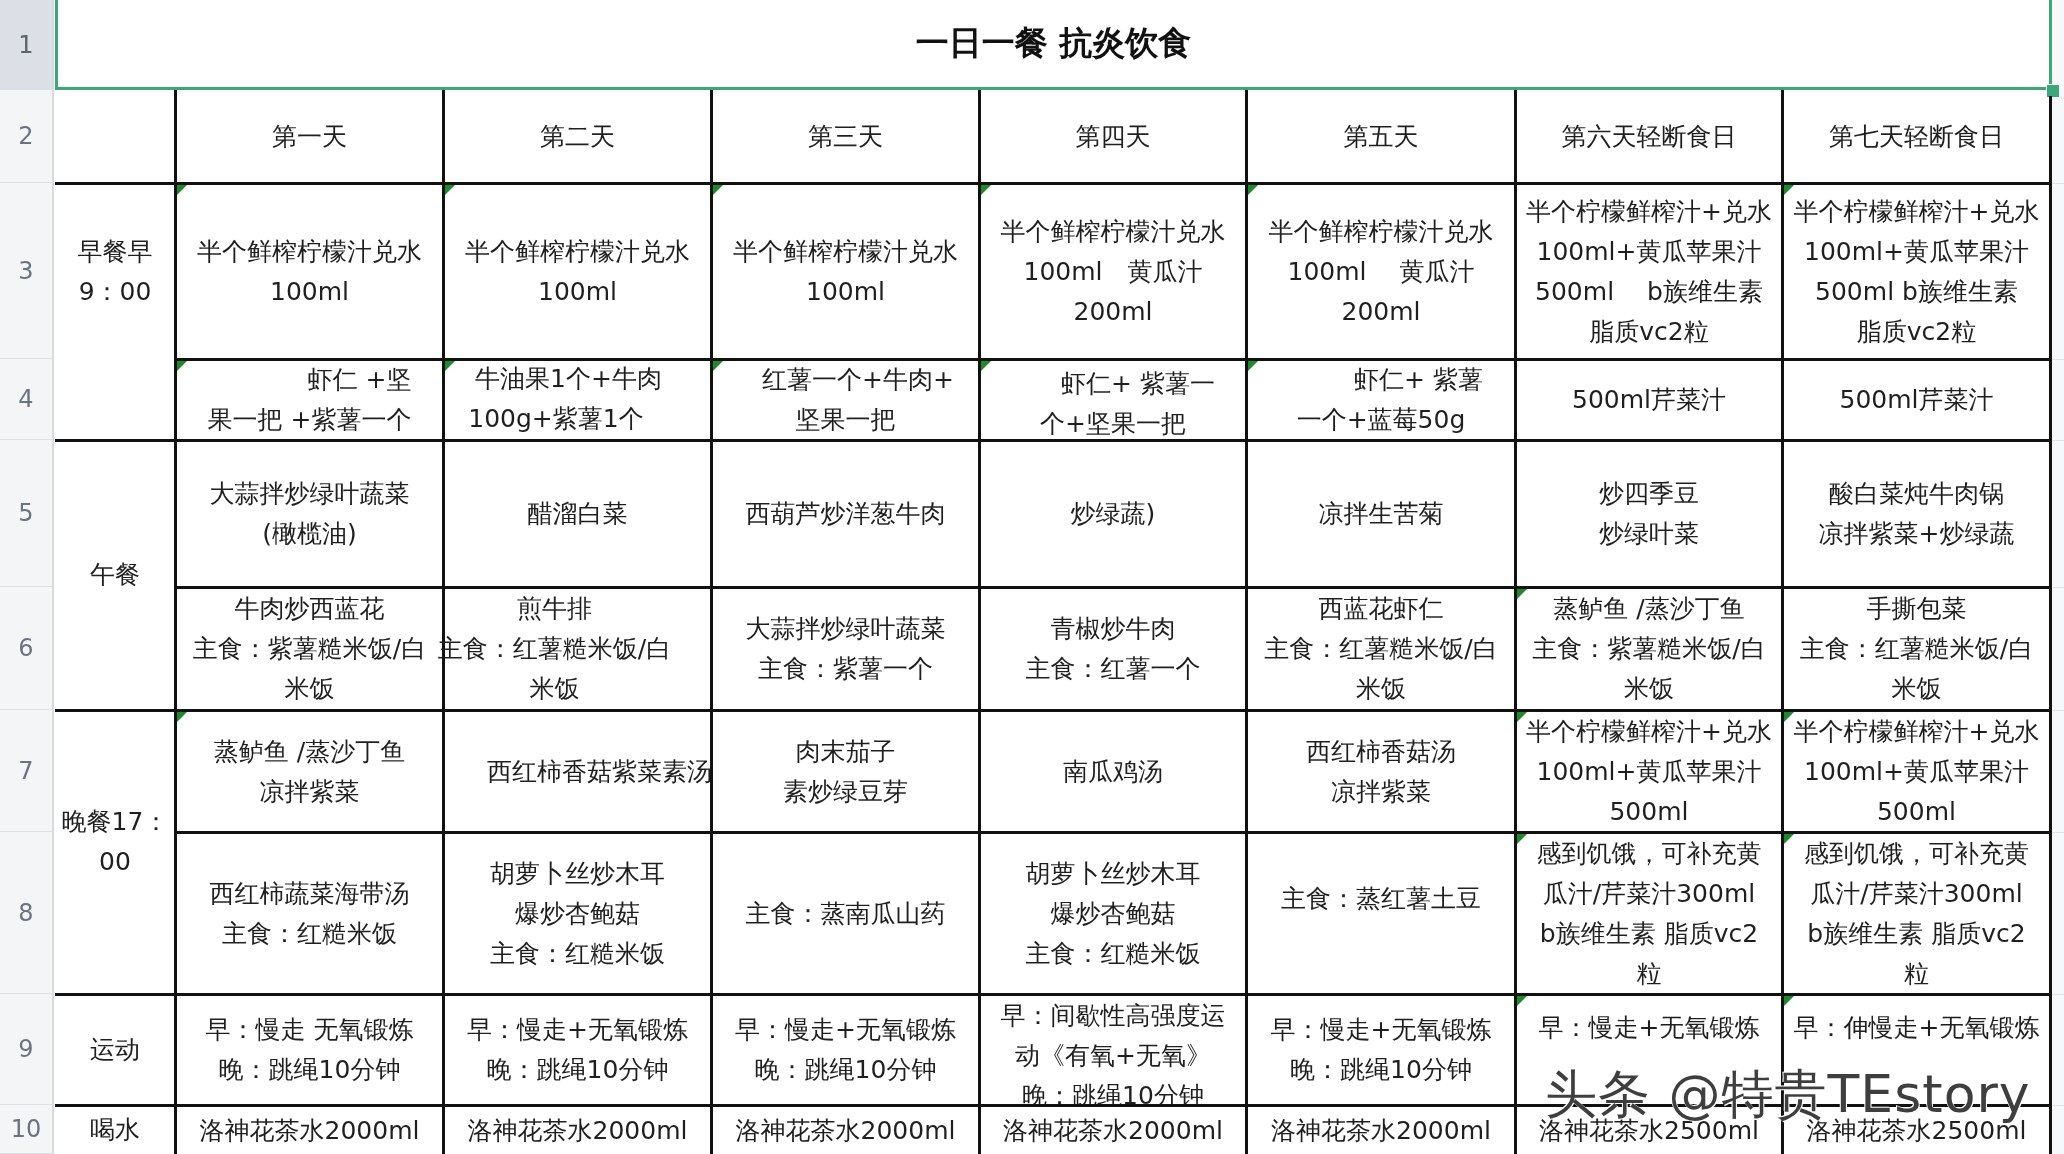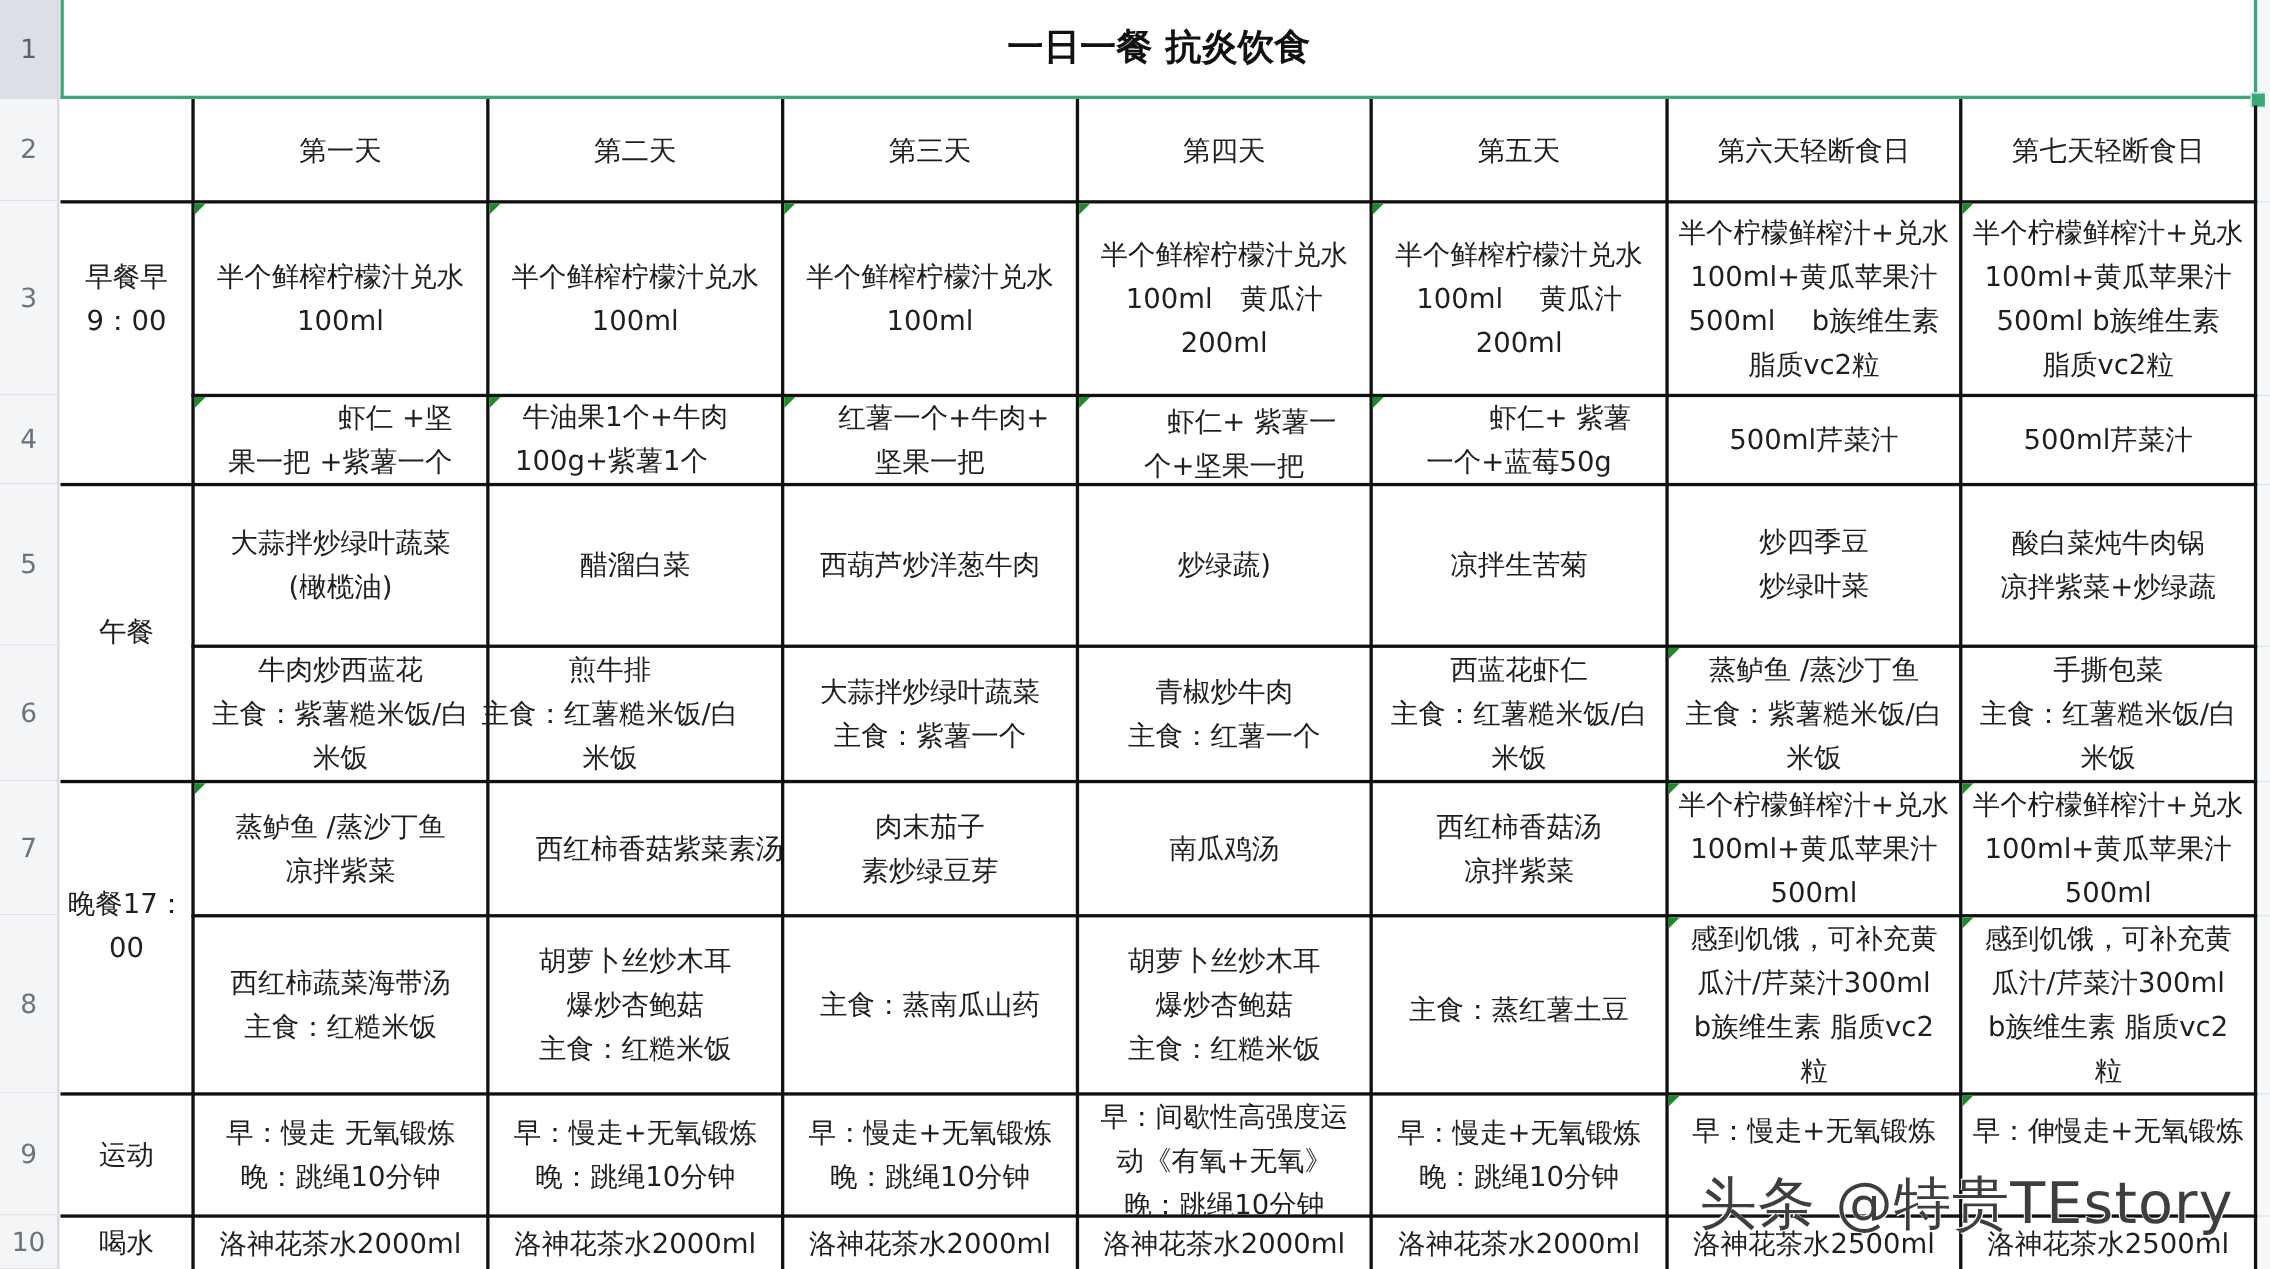--- a/index.html
+++ b/index.html
@@ -208,21 +208,21 @@
 
 <div class="cell" style="left:177px;top:834px;width:265px;height:159px;"><span>西红柿蔬菜海带汤
 主食：红糙米饭</span></div>
 <div class="cell" style="left:445px;top:834px;width:265px;height:159px;"><span>胡萝卜丝炒木耳
 爆炒杏鲍菇
 主食：红糙米饭</span></div>
 <div class="cell" style="left:713px;top:834px;width:265px;height:159px;"><span>主食：蒸南瓜山药</span></div>
 <div class="cell" style="left:981px;top:834px;width:264px;height:159px;"><span>胡萝卜丝炒木耳
 爆炒杏鲍菇
 主食：红糙米饭</span></div>
-<div class="cell" style="left:1248px;top:834px;width:266px;height:168px;"><span>主食：蒸红薯土豆</span></div>
+<div class="cell" style="left:1248px;top:815px;width:266px;height:168px;"><span>主食：蒸红薯土豆</span></div>
 <div class="cell" style="left:1517px;top:834px;width:264px;height:159px;"><span>感到饥饿，可补充黄
 瓜汁/芹菜汁300ml
 b族维生素  脂质vc2
 粒</span></div>
 <div class="cell" style="left:1784px;top:834px;width:265px;height:159px;"><span>感到饥饿，可补充黄
 瓜汁/芹菜汁300ml
 b族维生素  脂质vc2
 粒</span></div>
 
 <div class="cell" style="left:177px;top:996px;width:265px;height:108px;"><span>早：慢走 无氧锻炼

